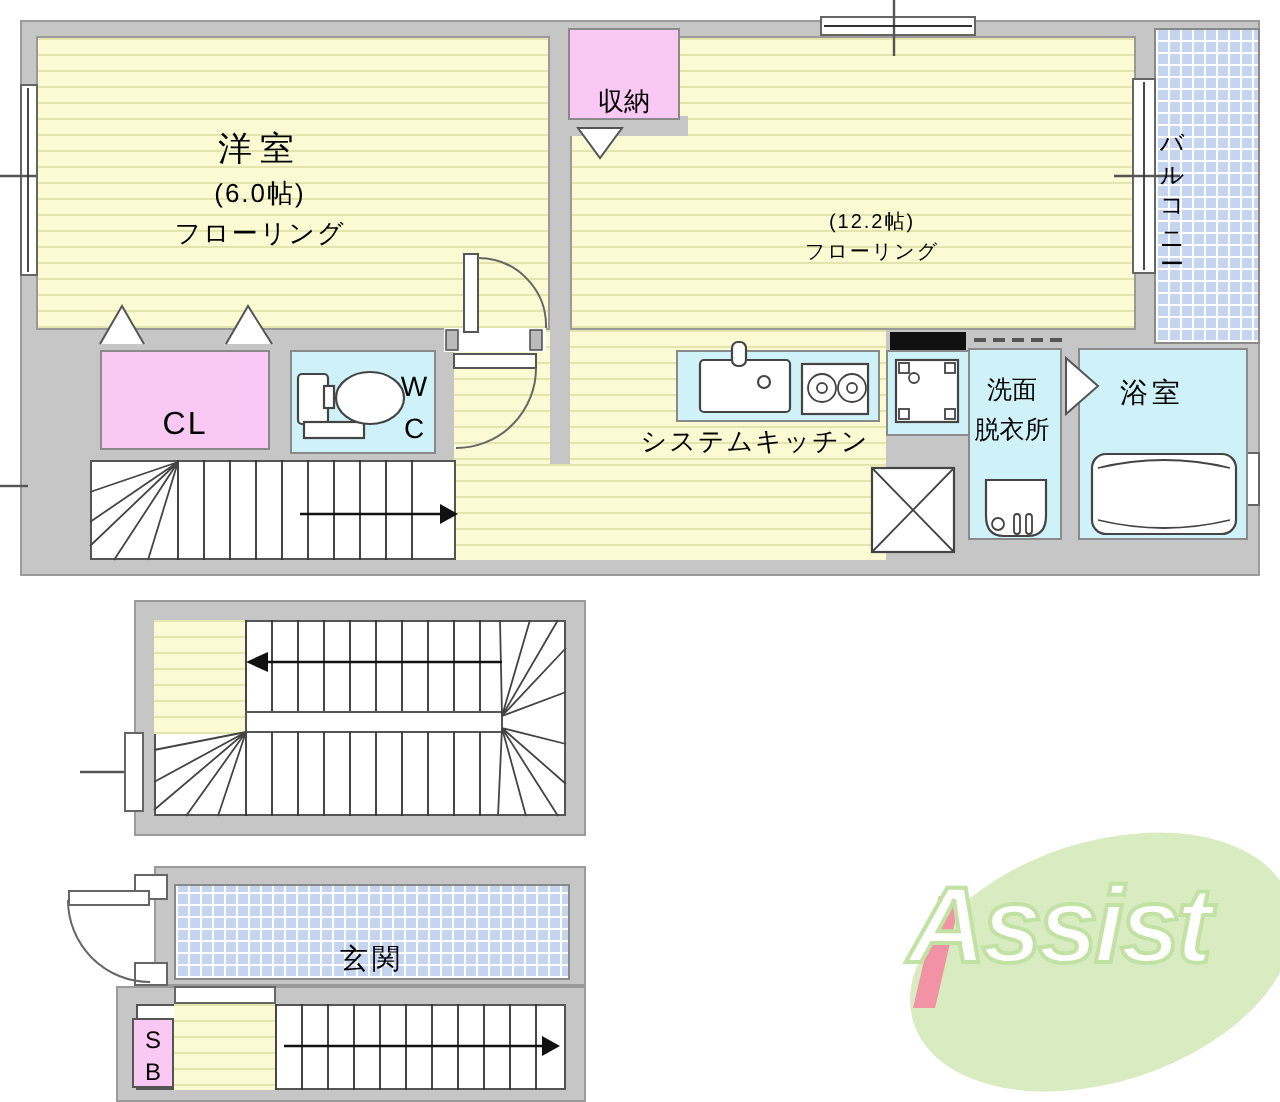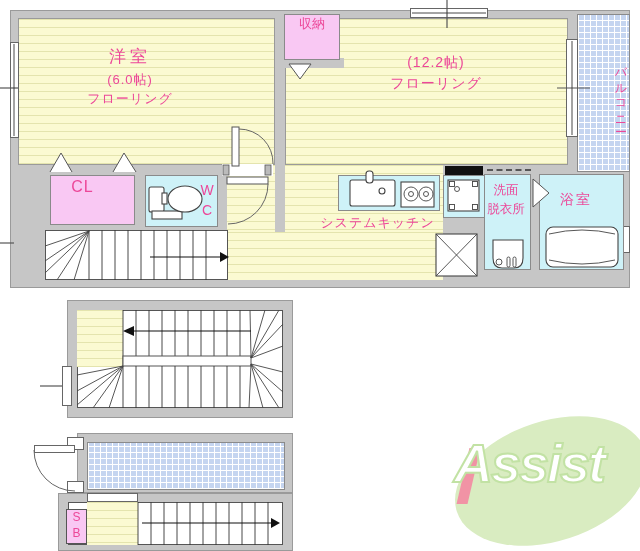--- a/index.html
+++ b/index.html
@@ -14,26 +14,26 @@
 .yellow{background:var(--room-yellow);
   background-image:repeating-linear-gradient(180deg,#e4e4ae 0,#e4e4ae 1px,transparent 1px,transparent 8px)}
 .pink{background:var(--accent-pink);border:1px solid #8a8a8a}
 .cyan{background:var(--fixture-cyan);border:1px solid #8a8a8a}
 .bluegrid{background-color:var(--tile-blue);
   background-image:repeating-linear-gradient(0deg,#fff 0,#fff 1px,transparent 1px,transparent 6px),
                    repeating-linear-gradient(90deg,#fff 0,#fff 1px,transparent 1px,transparent 6px);
   border:1px solid #8a8a8a}
 .white{background:#fff;border:1px solid #666}
 .blackbar{background:#111}
-.lbl{position:absolute;display:flex;flex-direction:column;align-items:center;justify-content:flex-start;
-  text-align:center;color:#ec4899;line-height:1.5;white-space:nowrap;pointer-events:none}
+.lbl{position:absolute;display:flex;flex-direction:column;align-items:center;justify-content:flex-end;
+  text-align:center;color:#000000;line-height:1.5;white-space:nowrap;pointer-events:none}
 .fs-room{font-size:17px;letter-spacing:4px}
 .fs-sub{font-size:13px;letter-spacing:1px}
 .fs-ldk{font-size:22px;letter-spacing:6px}
-.fs-sub2{font-size:14px;letter-spacing:1px}
+.fs-sub2{font-size:10px;letter-spacing:1px}
 .vtext{writing-mode:vertical-rl;text-orientation:upright;font-size:12px;letter-spacing:3px}
 #svgov{position:absolute;left:0;top:0;pointer-events:none}
 .w{fill:#fff;stroke:#555;stroke-width:1}
 .ln{stroke:#333;stroke-width:0.9;fill:none}
 .fan{stroke:#444;stroke-width:0.9;fill:none}
 .arc{stroke:#666;stroke-width:1;fill:none}
 .fx{fill:#fff;stroke:#444;stroke-width:1.1}
 .fxl{fill:none;stroke:#444;stroke-width:0.9}
 .tick{stroke:#555;stroke-width:1.2}
 .arrow{stroke:#111;stroke-width:1.2}
@@ -221,21 +221,21 @@
   </div>
 
   <div class="lbl" style="left:284px;top:14px;width:56px;height:46px;font-size:13px">
     <span>収納</span>
   </div>
 
   <div class="lbl vtext" style="left:577px;top:14px;width:53px;height:158px">
     <span>バルコニー</span>
   </div>
 
-  <div class="lbl" style="left:40px;top:175px;width:85px;height:50px;font-size:16px;letter-spacing:1px">
+  <div class="lbl" style="left:50px;top:175px;width:85px;height:50px;font-size:16px;letter-spacing:1px">
     <span>CL</span>
   </div>
 
   <div class="lbl" style="left:194px;top:180px;width:26px;height:44px;font-size:14px;line-height:1.45">
     <span>W</span>
     <span>C</span>
   </div>
 
   <div class="lbl" style="left:310px;top:213px;width:135px;height:17px;font-size:13px;letter-spacing:1px">
     <span>システムキッチン</span>
@@ -243,20 +243,23 @@
 
   <div class="lbl" style="left:477px;top:181px;width:58px;height:44px;font-size:12.5px;line-height:1.55">
     <span>洗面</span>
     <span>脱衣所</span>
   </div>
 
   <div class="lbl" style="left:546px;top:189px;width:60px;height:18px;font-size:14px;letter-spacing:2px">
     <span>浴室</span>
   </div>
 
+  <div class="lbl" style="left:87px;top:442px;width:198px;height:48px;font-size:14px;letter-spacing:2px">
+    <span>玄関</span>
+  </div>
 
   <div class="lbl" style="left:66px;top:509px;width:21px;height:35px;font-size:12px;line-height:1.35">
     <span>S</span>
     <span>B</span>
   </div>
 
   <div class="abs" id="logo-ellipse" style="left:452px;top:421px"></div>
   <div class="abs" id="logo-a-stroke" style="left:463px;top:448px"></div>
   <div class="abs" id="logo-text" style="left:454px;top:432px;width:190px">Assist</div>
 

